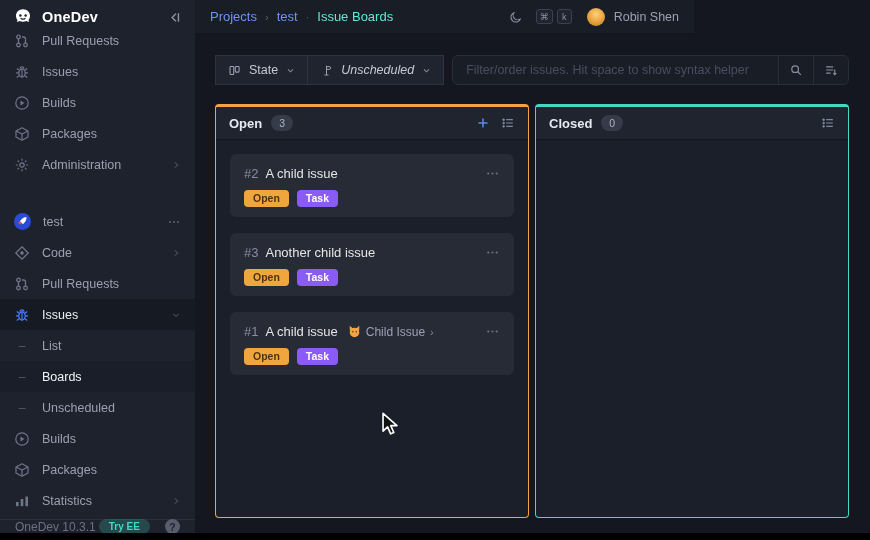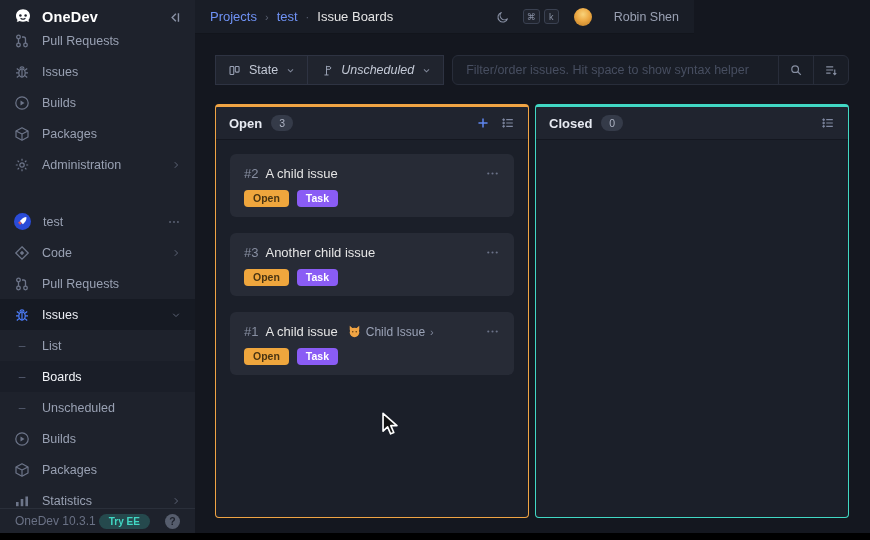--- a/index.html
+++ b/index.html
@@ -9,44 +9,44 @@
 
   
   .topbar { position:absolute; top:0; left:0; width:694px; height:34px; background:#191d26; display:flex; z-index:5; }
   .logo-area { width:195px; height:34px; background:#1e222c; display:flex; align-items:center; padding:0 13px; flex:none; }
   .brand-name { color:#ffffff; font-weight:bold; font-size:14.5px; margin-left:9px; flex:1; letter-spacing:.2px; }
   .collapse-btn { color:#8a92a6; display:flex; }
   .topbar-main { flex:1; display:flex; align-items:center; padding:0 15px; border-bottom:1px solid rgba(0,0,0,.25);justify-content:space-between; }
   .breadcrumb { display:flex; align-items:center; gap:8px; font-size:13px; }
   .crumb-link { color:#6f92f5; }
   .crumb-sep { color:#5a6172; font-size:11px; }
-  .crumb-current { color:#e5e5e5; }
+  .crumb-current { color:#5eead4; }
   .topbar-right { margin-left:auto; display:flex; align-items:center; gap:9px; }
   .moon-btn { color:#8a92a6; display:flex; margin-right:4px; }
   .key-hint { display:flex; gap:4px; margin-right:6px; }
   .key { min-width:15px; height:15px; border:1px solid #3a4151; border-radius:3px; color:#8a92a6; font-size:9px;
          display:flex; align-items:center; justify-content:center; padding:0 3px; background:#20242e; }
   .avatar { width:18px; height:18px; border-radius:50%;
             background:radial-gradient(circle at 50% 35%, #f8d37a 0%, #eda944 45%, #b97a24 100%); }
-  .user-name { color:#99a0b2; font-size:12.5px;margin-left:13px; }
+  .user-name { color:#99a0b2; font-size:12.5px; }
 
   
   .sidebar { position:absolute; top:34px; left:0; width:195px; height:499px; background:#1e222c; overflow:hidden; z-index:4; }
   .nav { margin-top:-9px; }
   .nav-item { height:31px; display:flex; align-items:center; padding:0 14px; gap:12px; color:#99a1b3; font-size:12.5px; cursor:default; }
   .nav-icon { width:16px; height:16px; color:#6d7589; flex:none; }
   .nav-label { flex:1; white-space:nowrap; }
   .nav-chev { color:#5c6375; display:flex; }
   .nav-item.active-row { background:#161a23; color:#eceef4; }
   .nav-item.active-row .nav-icon { color:#4d7efc; }
   .nav-item.sub .dash { color:#565d70; width:16px; text-align:center; font-size:12px; }
   .nav-item.sub-selected { color:#f2f4f8; background:#1a1e28; }
   .section-gap { height:26px; }
   .proj-avatar { width:17px; height:17px; flex:none; }
-  .side-footer { position:absolute; bottom:0; left:0; right:0; height:25px; background:#1e222c;
+  .side-footer { position:absolute; bottom:0; left:0; right:0; height:14px; background:#1e222c;
                  border-top:1px solid #2a2f3a; display:flex; align-items:center; padding:0 15px; gap:3px; }
   .version-text { color:#6a7185; font-size:12px; }
   .try-ee-badge { background:rgba(64,216,196,.22); color:#41d8c4; font-size:10px; font-weight:bold;
                   padding:2px 10px; border-radius:8px; }
   .help-btn { width:15px; height:15px; border-radius:50%; background:#565d6d; color:#1e222c; font-size:10.5px;
               font-weight:bold; display:flex; align-items:center; justify-content:center; margin-left:auto; }
 
   
   .main { position:absolute; left:195px; top:34px; right:0; bottom:7px; background:#14171f; }
   .toolbar { position:absolute; top:21px; left:20px; right:21px; height:30px; display:flex; gap:8px; }

